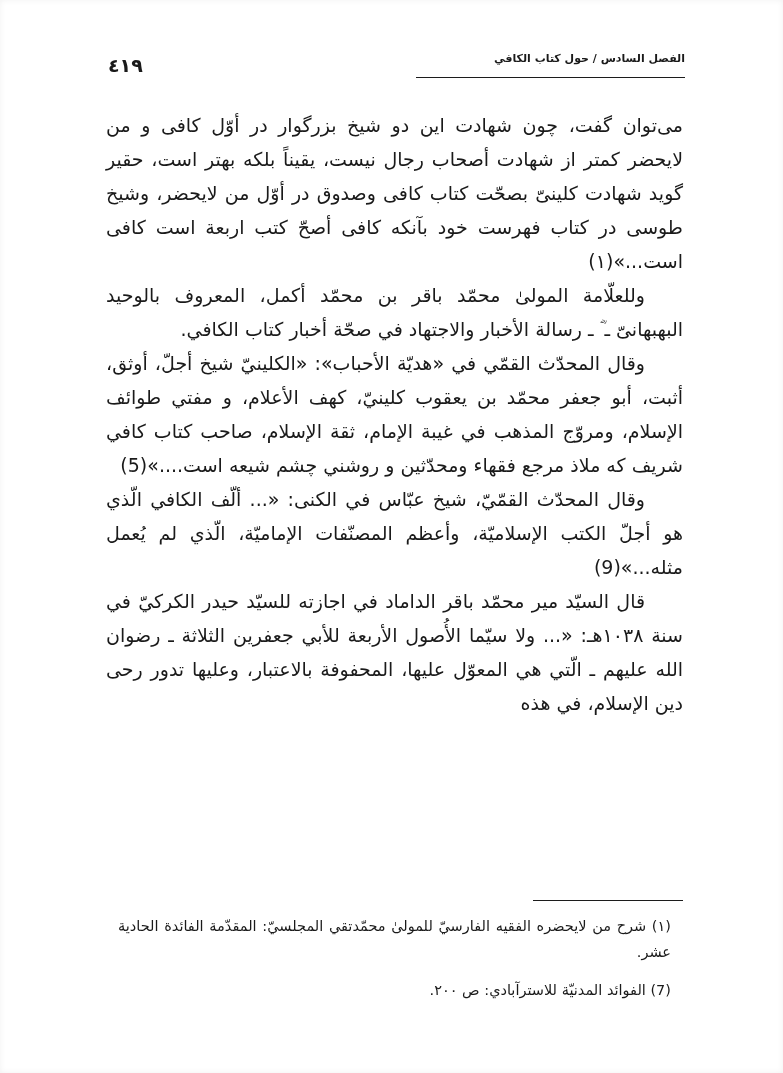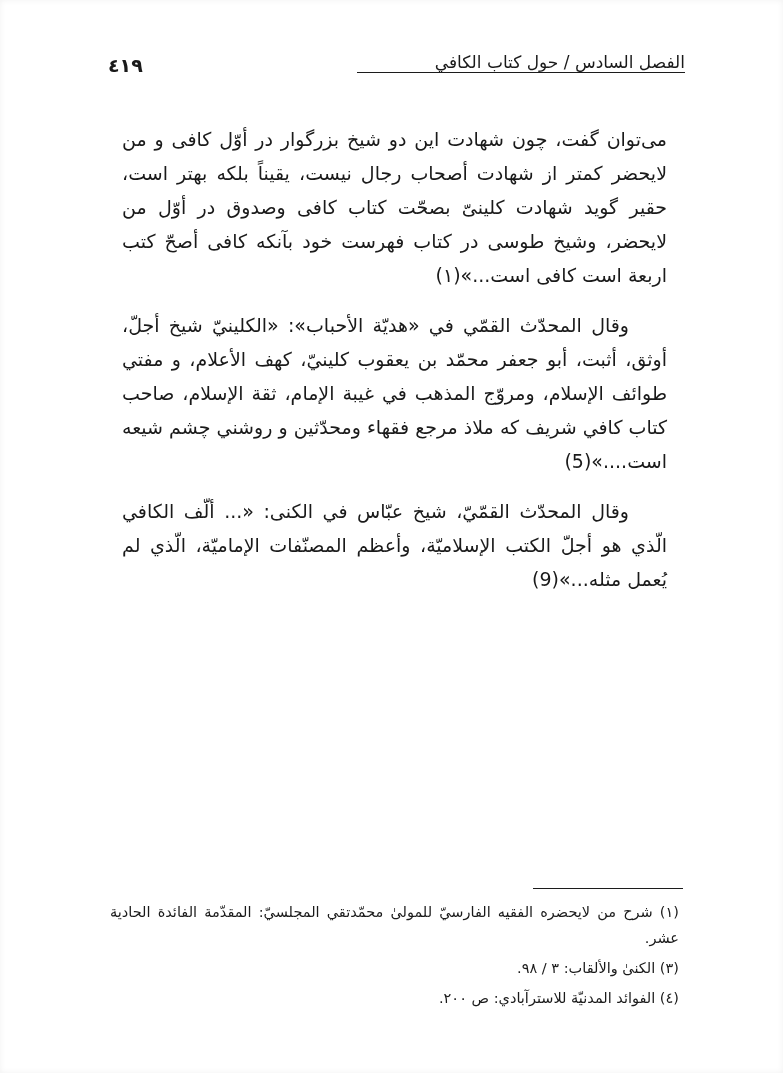--- a/index.html
+++ b/index.html
@@ -21,78 +21,80 @@
     box-shadow: inset 0 0 6px rgba(0,0,0,0.06);
   }
   .page-header {
     display: flex;
     flex-direction: row;
     justify-content: space-between;
     align-items: flex-start;
     padding: 52px 98px 0 108px;
   }
   .chapter-title {
-    font-size: 17px;
-    font-weight: normal;
+    font-size: 11px;
+    font-weight: bold;
     border-bottom: 1.5px solid #1c1c1c;
+    padding-bottom: 12px;
     padding-inline-end: 78px; 
     white-space: nowrap;
   }
   .page-number {
     font-size: 19px;
     font-weight: bold;
     padding-top: 2px;
   }
   .body-text {
     padding: 30px 100px 0 106px;
     font-size: 19px;
     line-height: 34px;
     text-align: justify;
   }
   .body-text p {
-    margin: 16px;
+    margin: 0;
     text-indent: 38px;
   }
   .body-text p:first-child {
     text-indent: 0;
   }
   .footnotes {
     position: absolute;
     bottom: 58px;
     right: 100px;
     left: 106px;
     font-size: 14.5px;
     line-height: 26px;
     text-align: justify;
   }
   .footnote-separator {
     width: 150px;
     border-top: 1.3px solid #1c1c1c;
     margin-bottom: 10px;
   }
   .footnote-item {
-    margin: 4px;
+    margin: 12px;
   }
 </style>
 </head>
 <body>
 
 <div class="page">
 
   <div class="page-header">
     <div class="chapter-title">الفصل السادس / حول كتاب الكافي</div>
     <div class="page-number">٤١٩</div>
   </div>
 
   <div class="body-text">
     <p>می‌توان گفت، چون شهادت این دو شیخ بزرگوار در أوّل کافی و من لایحضر کمتر از شهادت أصحاب رجال نیست، یقیناً بلکه بهتر است، حقیر گوید شهادت کلینیّ بصحّت کتاب کافی وصدوق در أوّل من لایحضر، وشیخ طوسی در کتاب فهرست خود بآنکه کافی أصحّ کتب اربعة است کافی است...»(١)</p>
+    <p>وللعلّامة المولىٰ محمّد باقر بن محمّد أکمل، المعروف بالوحید البهبهانیّ ـ ؓ ـ رسالة الأخبار والاجتهاد في صحّة أخبار کتاب الکافي.</p>
     <p>وقال المحدّث القمّي في «هديّة الأحباب»: «الكلينيّ شيخ أجلّ، أوثق، أثبت، أبو جعفر محمّد بن يعقوب كلينيّ، كهف الأعلام، و مفتي طوائف الإسلام، ومروّج المذهب في غيبة الإمام، ثقة الإسلام، صاحب كتاب كافي شريف كه ملاذ مرجع فقهاء ومحدّثين و روشني چشم شيعه است....»(5)</p>
     <p>وقال المحدّث القمّيّ، شيخ عبّاس في الكنى: «... ألّف الكافي الّذي هو أجلّ الكتب الإسلاميّة، وأعظم المصنّفات الإماميّة، الّذي لم يُعمل مثله...»(9)</p>
+    <p>قال السيّد مير محمّد باقر الداماد في اجازته للسيّد حيدر الكركيّ في سنة ١٠٣٨هـ: «... ولا سيّما الأُصول الأربعة للأبي جعفرين الثلاثة ـ رضوان الله عليهم ـ الّتي هي المعوّل عليها، المحفوفة بالاعتبار، وعليها تدور رحى دين الإسلام، في هذه</p>
   </div>
 
   <div class="footnotes">
     <div class="footnote-separator"></div>
     <p class="footnote-item">(١) شرح من لايحضره الفقيه الفارسيّ للمولىٰ محمّدتقي المجلسيّ: المقدّمة الفائدة الحادية عشر.</p>
-    <p class="footnote-item">(٣) الكنىٰ والألقاب: ٣ / ٩٨.</p>
-    <p class="footnote-item">(٤) الفوائد المدنيّة للاسترآبادي: ص ٢٠٠.</p>
+    <p class="footnote-item">(7) الفوائد المدنيّة للاسترآبادي: ص ٢٠٠.</p>
   </div>
 
 </div>
 
 </body></html>

